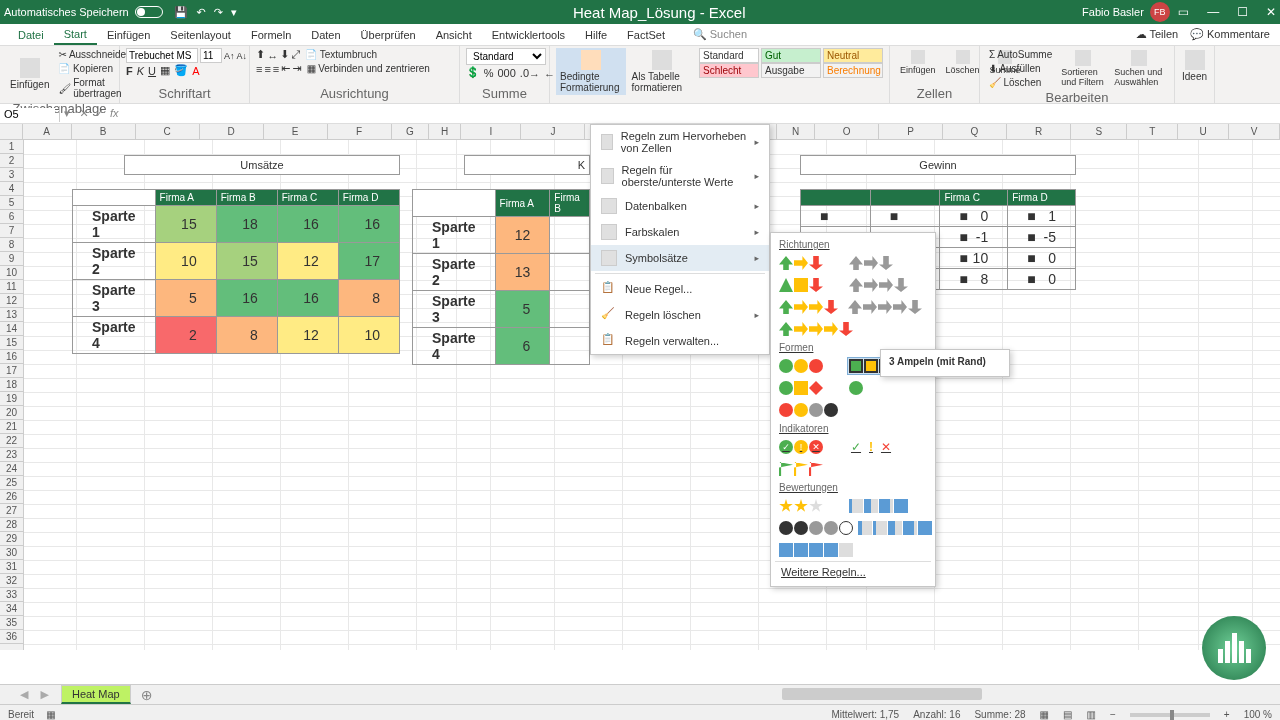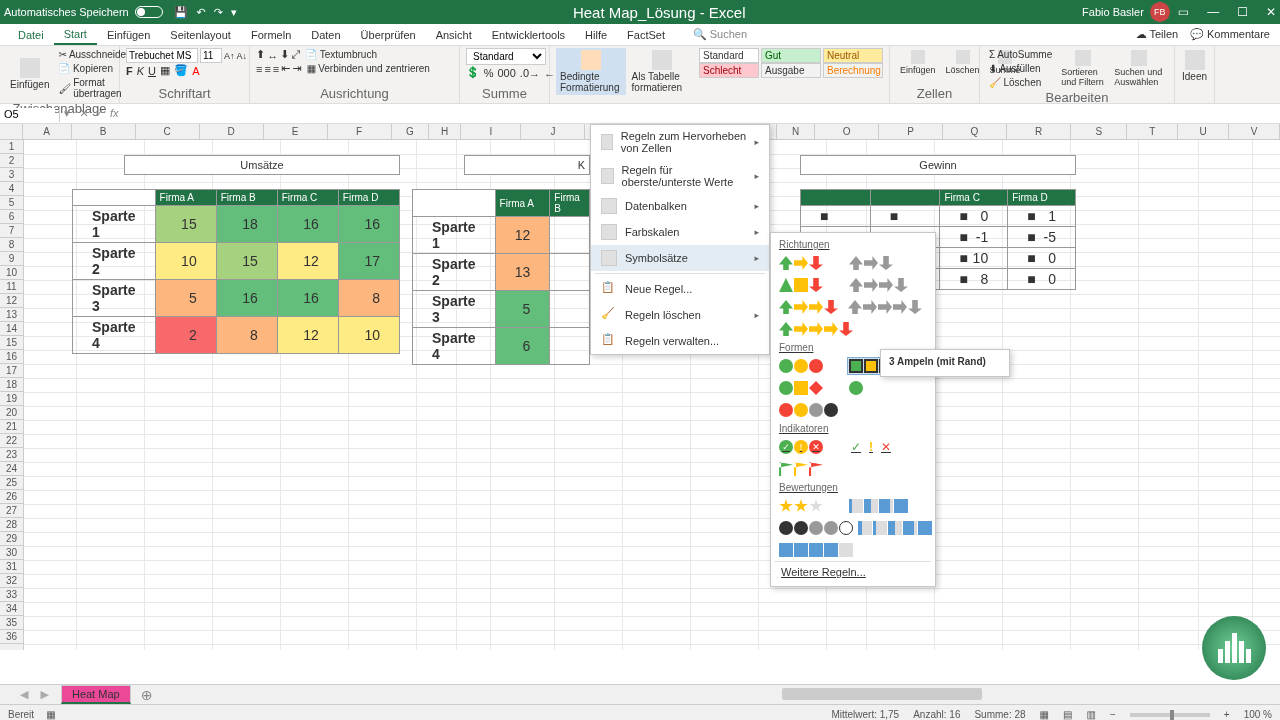--- a/index.html
+++ b/index.html
@@ -128,21 +128,21 @@
 .ic-ex { color: #ffc107; font-size: 12px; text-align: center; line-height: 14px; font-weight: bold; }
 .ic-x { color: #f44336; font-size: 12px; text-align: center; line-height: 14px; }
 
 
 .tooltip { position: absolute; background: #fff; border: 1px solid #c6c6c6; box-shadow: 2px 2px 6px rgba(0,0,0,0.2); z-index: 120; padding: 6px 8px; font-size: 10px; width: 130px; }
 .tooltip .tt-title { font-weight: bold; margin-bottom: 3px; }
 .tooltip .tt-body { color: #555; }
 
 
 .sheet-tabs { height: 20px; background: #f0f0f0; border-top: 1px solid #ccc; display: flex; align-items: center; padding-left: 20px; gap: 4px; position: relative; }
-.sheet-tabs .stab { padding: 2px 10px; font-size: 11px; background: #ec4899; border: 1px solid #ccc; cursor: pointer; }
+.sheet-tabs .stab { padding: 2px 10px; font-size: 11px; background: #bef264; border: 1px solid #ccc; cursor: pointer; }
 .sheet-tabs .stab.active { border-bottom: 2px solid #217346; }
 .sheet-tabs .add { font-size: 14px; color: #888; cursor: pointer; padding: 0 6px; }
 .sheet-tabs .hscroll { position: absolute; right: 0; top: 0; height: 18px; width: 500px; background: #f0f0f0; }
 .sheet-tabs .hscroll .thumb { position: absolute; left: 2px; top: 3px; height: 12px; width: 200px; background: #ccc; border-radius: 2px; }
 
 
 .status-bar { height: 20px; background: #f0f0f0; border-top: 1px solid #ccc; display: flex; align-items: center; padding: 0 8px; font-size: 10px; color: #555; }
 .status-bar .right { margin-left: auto; display: flex; gap: 14px; align-items: center; }
 .status-bar .zoom-slider { width: 80px; height: 4px; background: #ccc; position: relative; }
 .status-bar .zoom-slider::after { content: ''; position: absolute; left: 50%; top: -3px; width: 4px; height: 10px; background: #888; }

